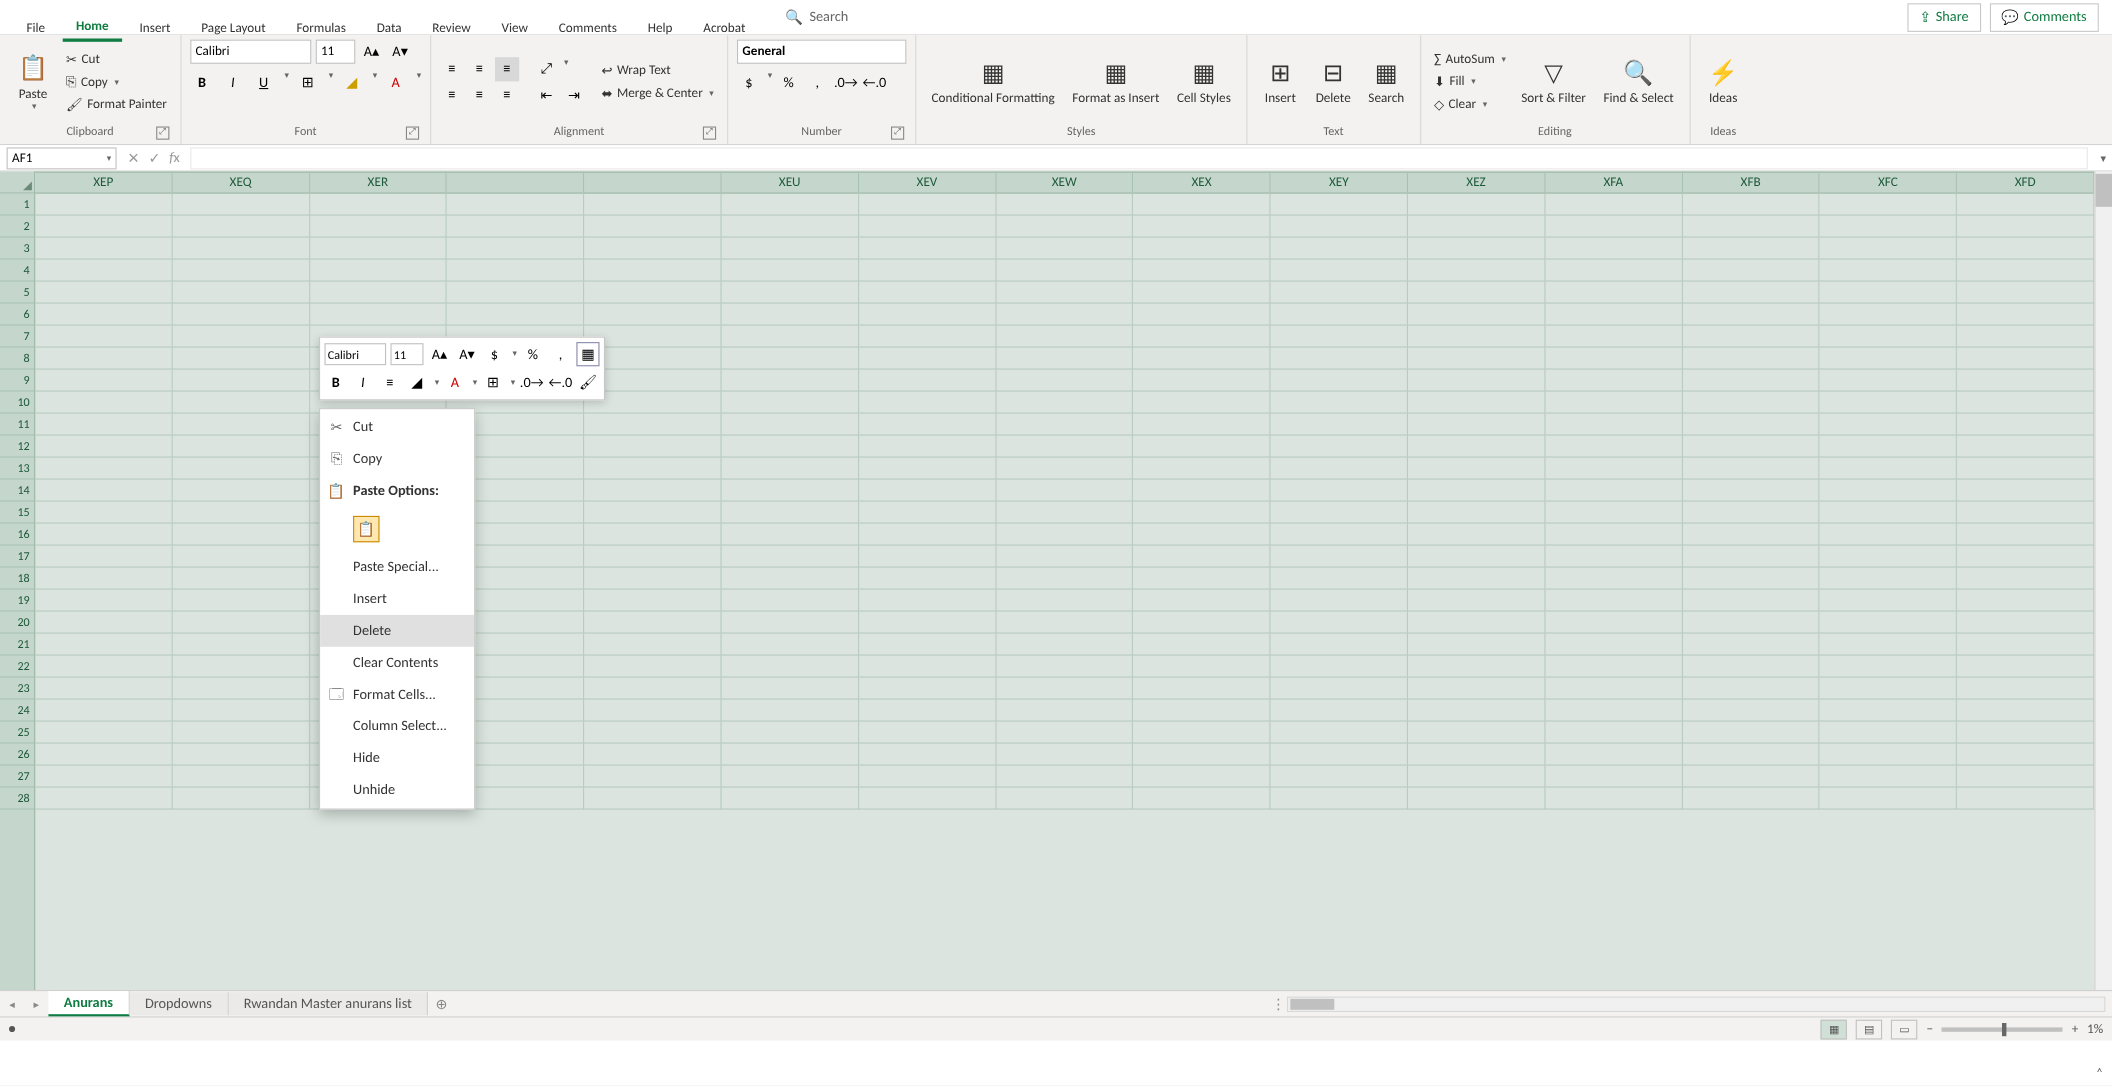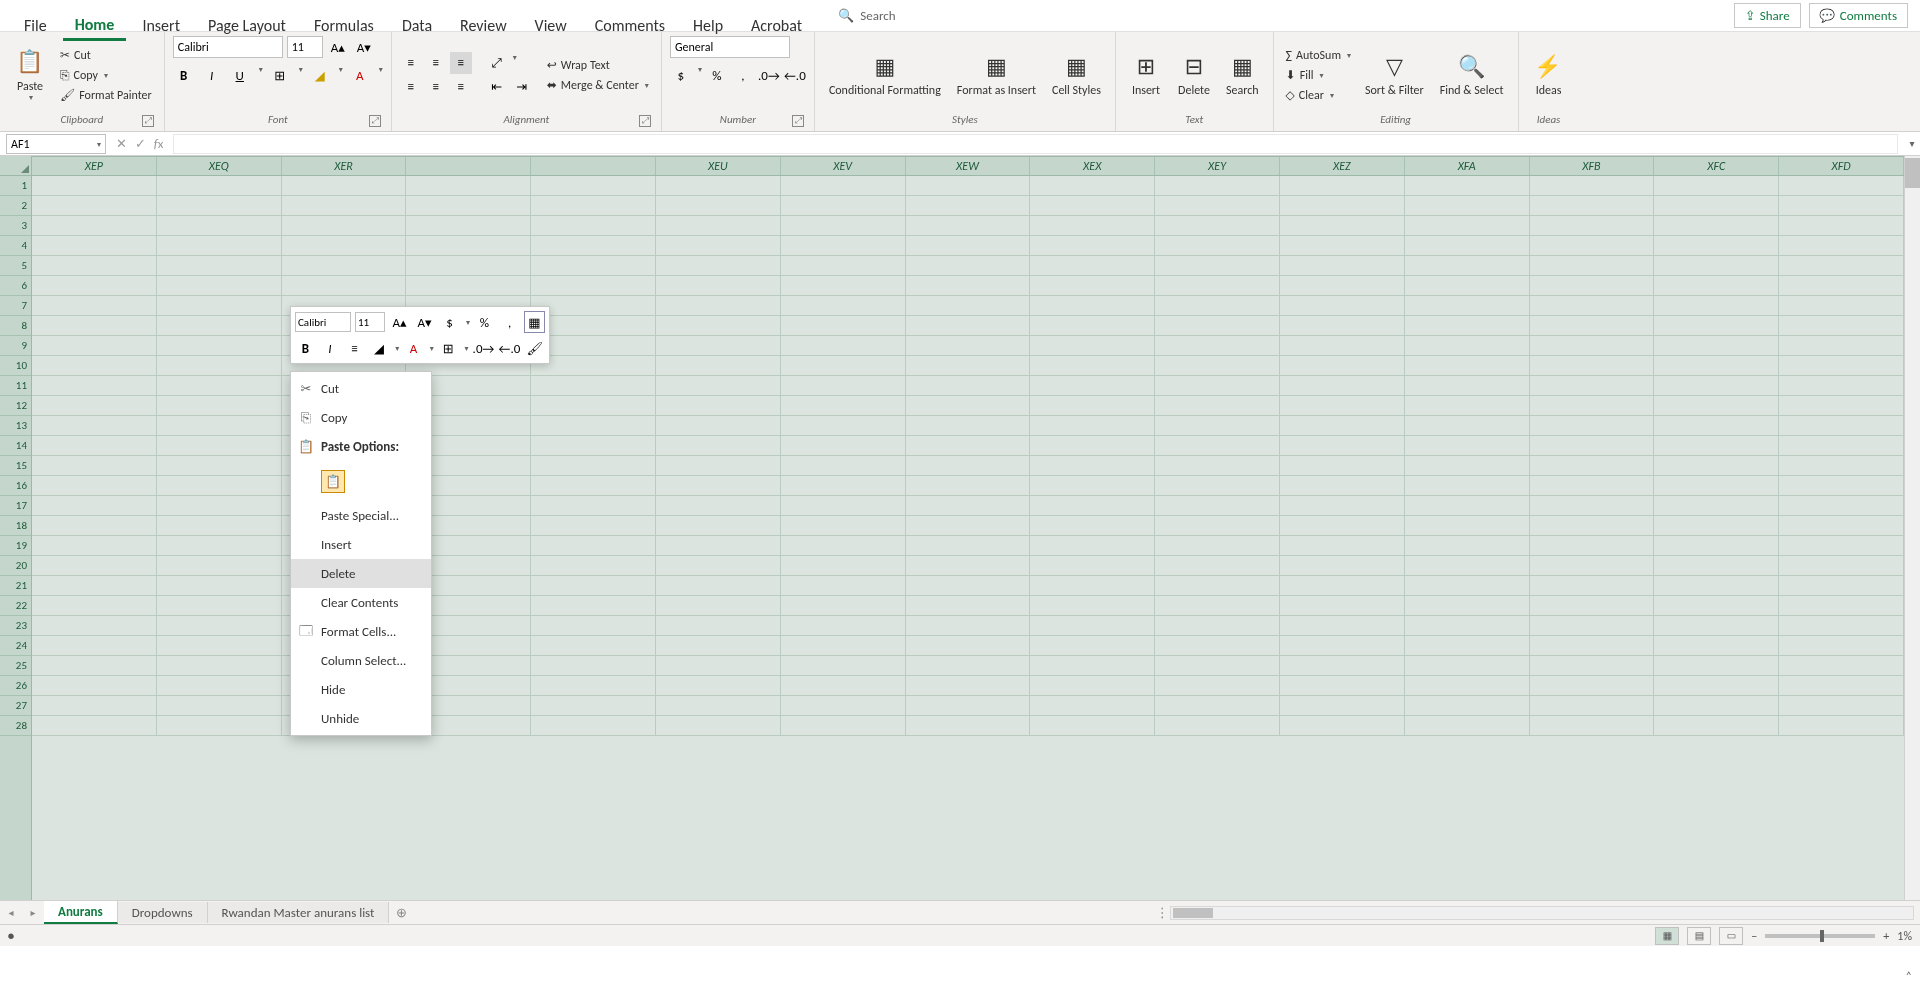--- a/index.html
+++ b/index.html
@@ -1,51 +1,51 @@
 <!DOCTYPE html>
 <html><head>
 <meta charset="utf-8">
 <style>
 * { margin: 0; padding: 0; box-sizing: border-box; font-family: "Segoe UI", Calibri, sans-serif; }
 body { background: #fff; font-size: 13px; overflow: hidden; width: 1920px; height: 987px; }
 
 
 .tabs { display: flex; align-items: center; height: 32px; background: #fff; padding-left: 12px; gap: 4px; border-bottom: 1px solid #e0e0e0; }
-.tab { padding: 4px 12px; color: #333; cursor: pointer; font-size: 16px; margin-top: 20px; }
+.tab { padding: 4px 12px; color: #333; cursor: pointer; font-size: 12px; margin-top: 20px; }
 .tab.active { border-bottom: 3px solid #107c41; color: #107c41; font-weight: 600; }
 .tabs-right { margin-left: auto; display: flex; gap: 8px; padding-right: 12px; }
 .top-btn { display: flex; align-items: center; gap: 4px; padding: 4px 10px; border: 1px solid #c8c8c8; background: #fff; font-size: 13px; color: #107c41; }
 .top-btn.comments { color: #107c41; }
 .search-box { display: flex; align-items: center; gap: 6px; color: #666; padding-left: 20px; }
 
 
 .ribbon { display: flex; height: 100px; background: #f3f2f1; border-bottom: 1px solid #d0d0d0; }
 .group { border-right: 1px solid #d8d8d8; padding: 4px 8px 2px 8px; display: flex; flex-direction: column; position: relative; }
 .group-body { flex: 1; display: flex; align-items: center; gap: 4px; }
-.group-label { text-align: center; font-size: 11px; color: #666; height: 16px; position: relative; font-style: italic; }
+.group-label { text-align: center; font-size: 11px; color: #666; height: 16px; position: relative; }
 .dlg-launcher { position: absolute; right: 2px; bottom: 2px; width: 12px; height: 12px; border: 1px solid #888; font-size: 8px; line-height: 8px; text-align: center; color: #666; }
 .rbtn { display: flex; flex-direction: column; align-items: center; justify-content: center; min-width: 40px; padding: 2px 6px; font-size: 12px; color: #333; text-align: center; line-height: 1.2; }
 .rbtn .icn { width: 32px; height: 32px; display: flex; align-items: center; justify-content: center; font-size: 22px; }
 .sbtn { display: flex; align-items: center; gap: 4px; padding: 2px 4px; font-size: 12px; color: #333; }
 .col { display: flex; flex-direction: column; gap: 2px; }
 .chev { font-size: 8px; color: #666; margin-left: 2px; }
 .input-sm { border: 1px solid #c0c0c0; background: #fff; height: 22px; font-size: 12px; padding: 0 4px; }
 .collapse-ribbon { position: absolute; right: 8px; bottom: 4px; font-size: 12px; color: #666; }
 
 
 .fbar-row { display: flex; align-items: center; height: 24px; border-bottom: 1px solid #d0d0d0; background: #fff; }
 .namebox { width: 100px; border: 1px solid #c0c0c0; height: 20px; margin-left: 6px; padding: 0 4px; display: flex; align-items: center; justify-content: space-between; font-size: 12px; }
 .fb-btns { display: flex; gap: 8px; padding: 0 10px; color: #999; }
 .fb-input { flex: 1; height: 20px; border: 1px solid #e8e8e8; margin-right: 6px; }
 .fb-expand { width: 16px; text-align: center; color: #666; font-size: 10px; }
 
 
 .sheet-wrap { position: relative; height: 744px; background: #dbe4de; }
 .grid { position: absolute; inset: 0; }
-.colhdrs { position: absolute; top: 0; left: 32px; right: 16px; height: 20px; display: flex; background: #c5d7cc; border-top: 1px solid #9cb8a6; border-bottom: 1px solid #9cb8a6; font-style: italic; }
+.colhdrs { position: absolute; top: 0; left: 32px; right: 16px; height: 20px; display: flex; background: #c5d7cc; border-top: 1px solid #9cb8a6; border-bottom: 1px solid #9cb8a6; }
 .colhdr { flex: 1; border-right: 1px solid #a8c2b2; font-size: 12px; display: flex; align-items: center; justify-content: center; color: #1e5a3a; font-weight: 500; }
 .rowhdrs { position: absolute; top: 20px; left: 0; width: 32px; bottom: 0; background: #c5d7cc; border-right: 1px solid #9cb8a6; }
 .rowhdr { height: 20px; border-bottom: 1px solid #a8c2b2; font-size: 11px; display: flex; align-items: center; justify-content: flex-end; padding-right: 4px; color: #1e5a3a; }
 .selectall { position: absolute; top: 0; left: 0; width: 32px; height: 20px; background: #c5d7cc; border-right: 1px solid #9cb8a6; border-bottom: 1px solid #9cb8a6; }
 .selectall::after { content: ""; position: absolute; right: 2px; bottom: 2px; border-left: 8px solid transparent; border-bottom: 8px solid #6b8a77; }
 .cells { position: absolute; top: 20px; left: 32px; right: 16px; bottom: 0; }
 .cell-row { height: 20px; display: flex; }
 .cell { flex: 1; border-right: 1px solid #b8ccc0; border-bottom: 1px solid #b8ccc0; }
 .vscroll { position: absolute; top: 0; right: 0; width: 16px; bottom: 0; background: #f0f0f0; border-left: 1px solid #d0d0d0; }
 .vscroll-thumb { width:100%; height:30px; background:#c0c0c0; margin-top:2px; }
@@ -194,21 +194,21 @@
             <span>Merge &amp; Center</span>
             <span class="chev">▾</span>
           </div>
       </div>
     </div>
     <div class="group-label"><span>Alignment</span><span class="dlg-launcher">⤢</span></div>
   </div>
 
   <div class="group" style="min-width:140px;">
     <div class="group-body" style="flex-direction:column;align-items:flex-start;gap:6px;">
-      <input class="input-sm" style="width: 120px;" value="General">
+      <input class="input-sm" style="width: 154px; font-weight: bold;" value="General">
       <div style="display:flex;gap:4px;">
         <span class="mtbtn">$</span>
           <span class="chev">▾</span>
         <span class="mtbtn">%</span>
         <span class="mtbtn">,</span>
         <span class="mtbtn">.0→</span>
         <span class="mtbtn">←.0</span>
       </div>
     </div>
     <div class="group-label"><span>Number</span><span class="dlg-launcher">⤢</span></div>

